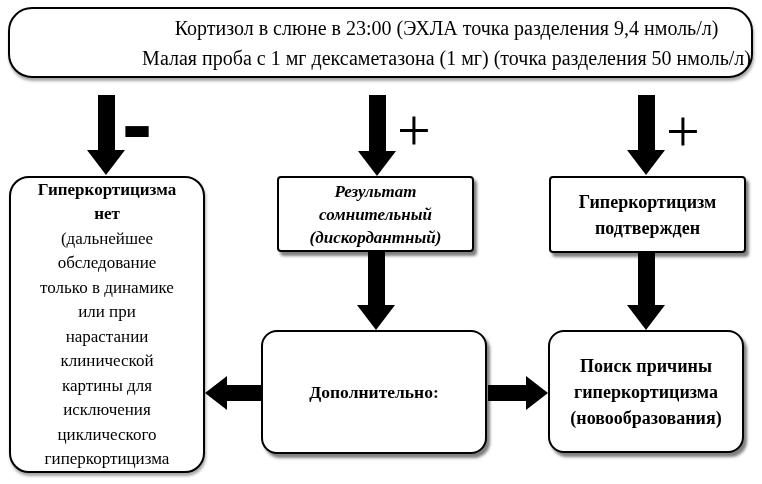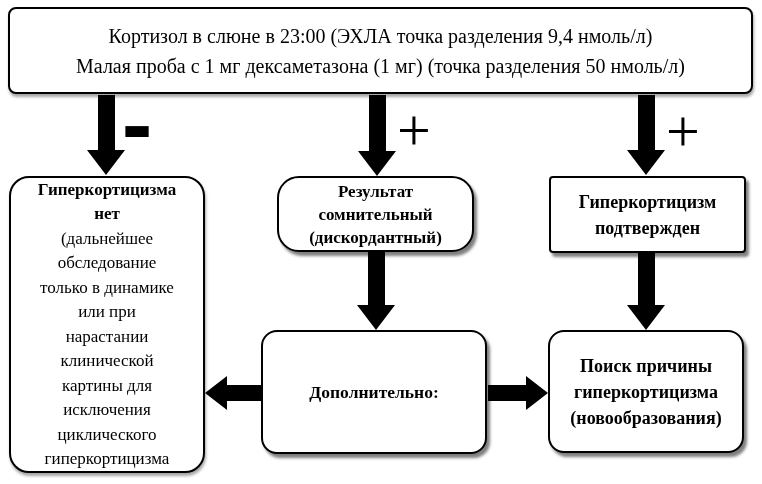--- a/index.html
+++ b/index.html
@@ -19,38 +19,40 @@
     flex-direction:column;
     justify-content:center;
     align-items:center;
     text-align:center;
     box-sizing:border-box;
   }
   .box .title{font-weight:bold;white-space:pre-line;}
   .box .body{font-weight:normal;white-space:pre-line;}
 
   .top-box{
-    left:8px;top:7px;width:745px;height:87px;
-    border-radius:8px;
+    left:8px;top:7px;width:745px;height:71px;
+    border-radius:24px;
     font-size:20px;line-height:30px;
     box-shadow:1px 3px 3px rgba(0,0,0,.35);
+    align-items:flex-end;
   }
   .top-box .body{white-space:pre-line;}
 
   .left-box{
     left:9px;top:176px;width:196px;height:297px;
     border-radius:20px;
     font-size:17px;line-height:24.5px;
     box-shadow:1px 3px 3px rgba(0,0,0,.35);
   }
   .mid-box1{
     left:277px;top:176px;width:197px;height:76px;
-    border-radius:22px;
+    border-radius:4px;
     font-size:17px;line-height:23px;
     box-shadow:3px 4px 3px rgba(0,0,0,.5);
+    font-style:italic;
   }
   .mid-box2{
     left:261px;top:330px;width:226px;height:124px;
     border-radius:16px;
     font-size:17.5px;line-height:24px;
     box-shadow:3px 4px 3px rgba(0,0,0,.5);
     gap:17px;
   }
   .right-box1{
     left:549px;top:176px;width:197px;height:77px;

